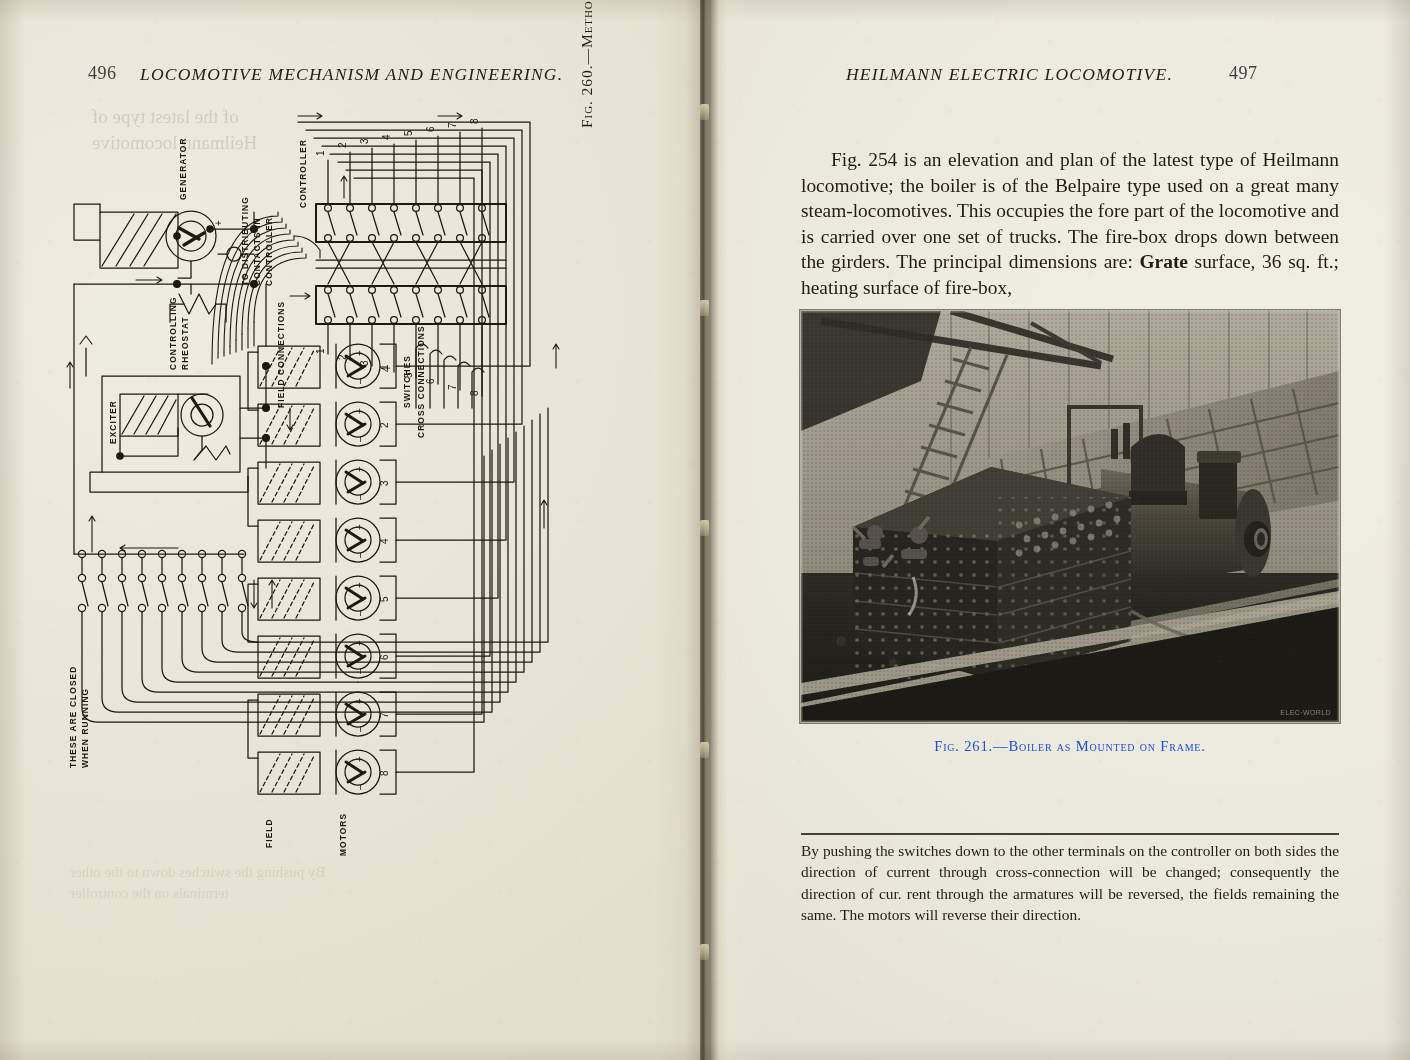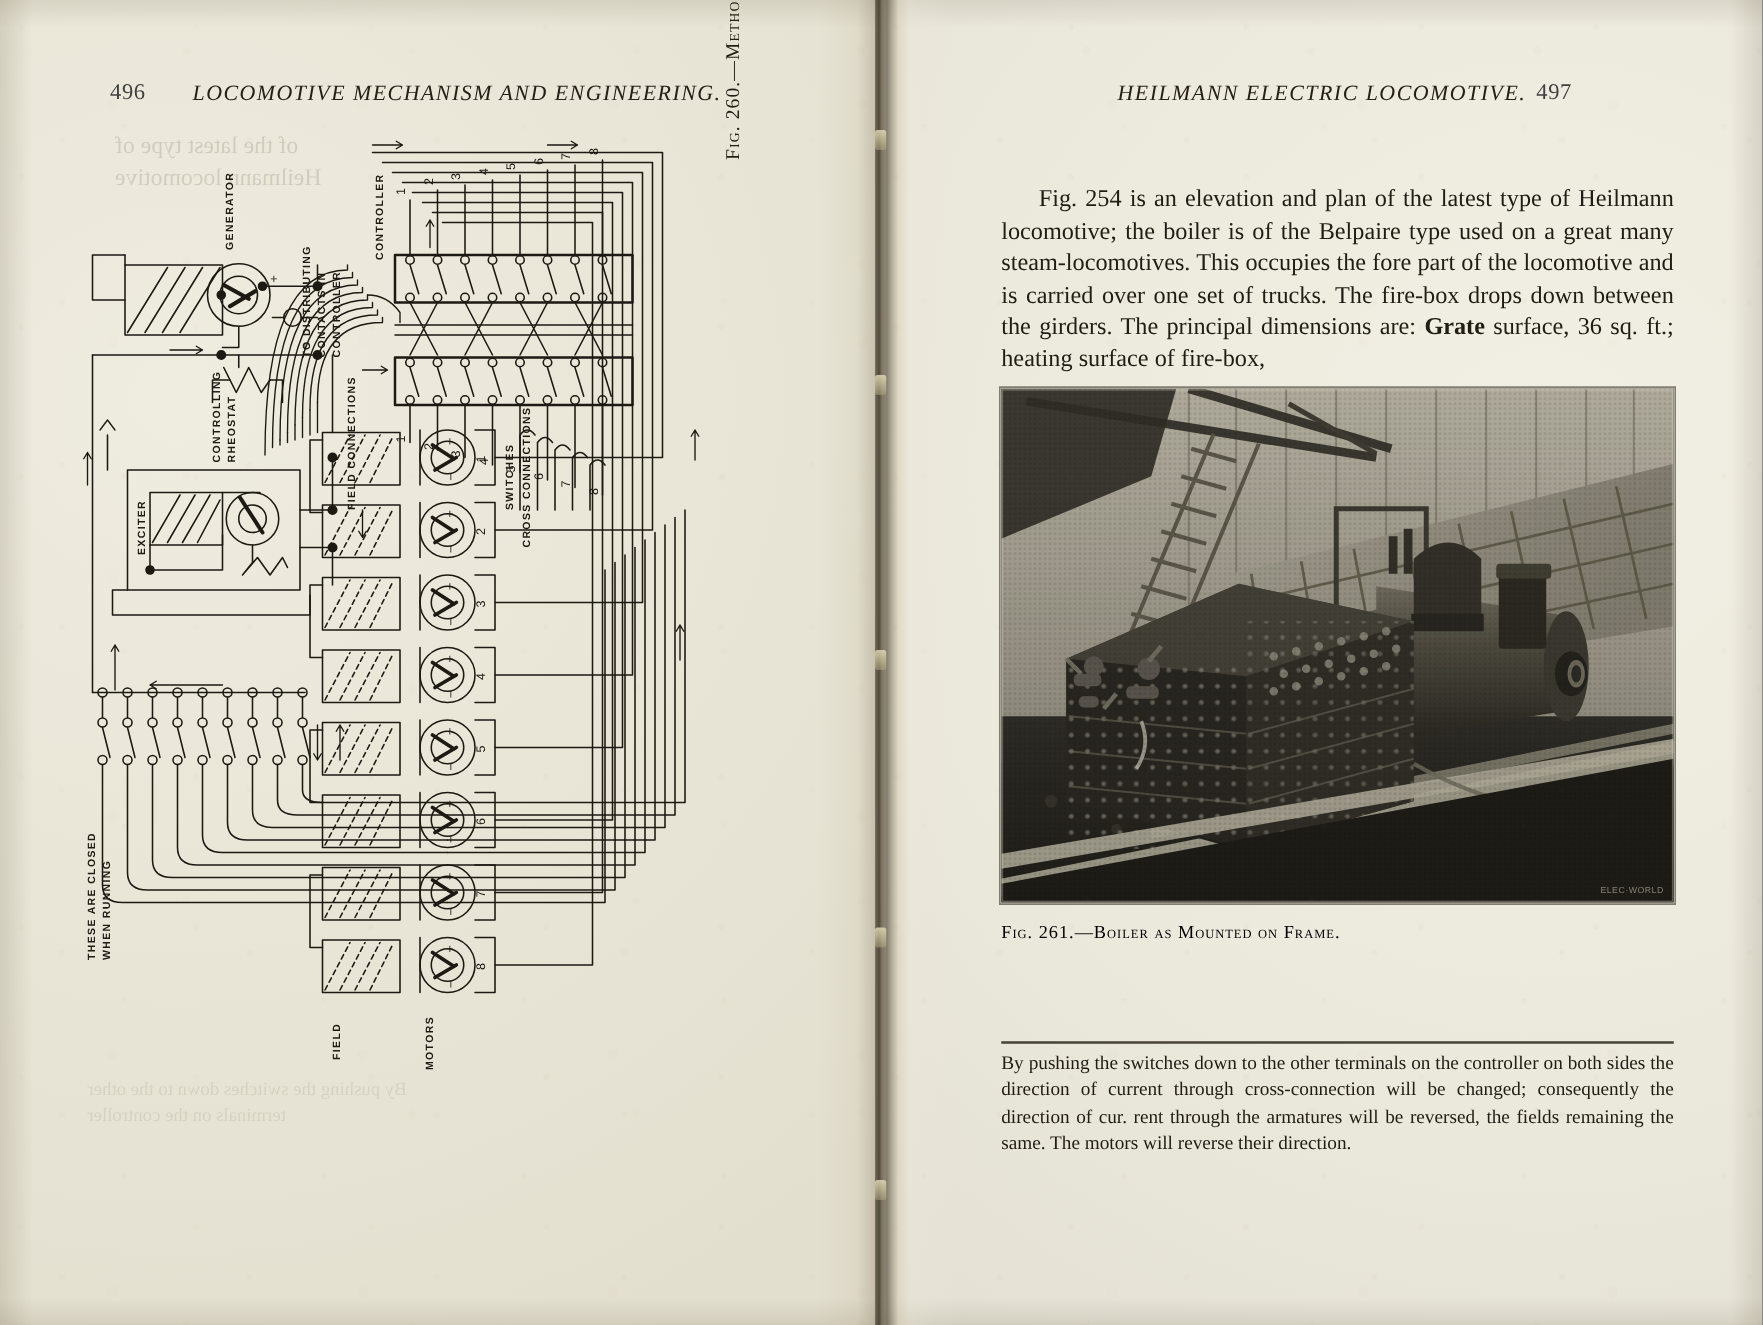--- a/index.html
+++ b/index.html
@@ -50,30 +50,30 @@
     background-image:
       radial-gradient(circle at 12% 18%, rgba(150,130,90,.05) 0 2px, transparent 3px),
       radial-gradient(circle at 62% 72%, rgba(150,130,90,.05) 0 2px, transparent 3px),
       radial-gradient(circle at 83% 24%, rgba(150,130,90,.04) 0 3px, transparent 4px),
       radial-gradient(circle at 33% 86%, rgba(150,130,90,.05) 0 2px, transparent 3px),
       radial-gradient(circle at 45% 44%, rgba(150,130,90,.03) 0 4px, transparent 5px);
     background-size:140px 120px,160px 140px,180px 170px,150px 130px,200px 190px;}
 
   
   .hdr{position:absolute;font-style:italic;color:#262017;letter-spacing:1.2px;
-       font-size:17.5px;white-space:nowrap;margin-left:14px;}
+       font-size:17.5px;white-space:nowrap;}
   .folio{position:absolute;font-size:18px;color:#404040;font-style:normal;letter-spacing:.5px;}
 
   .body-col{position:absolute;color:#211c14;font-size:19.4px;line-height:25.6px;
             text-align:justify;}
   .body-col p{margin:0;}
   .indent{text-indent:30px;}
   .bld{font-weight:bold;}
 
-  .caption{position:absolute;color:#000000;font-size:14.6px;
+  .caption{position:absolute;text-align:center;color:#1d4ed8;font-size:14.6px;
            letter-spacing:.8px;font-variant:small-caps;white-space:nowrap;}
 
   .foot{position:absolute;color:#211c14;font-size:15.4px;line-height:21.4px;text-align:justify;}
   .rule{position:absolute;height:1.6px;background:#2a241a;opacity:.85;}
 
   
   .ghost{position:absolute;color:#6a6047;opacity:.20;font-size:19px;line-height:26px;
          transform:scaleX(-1);font-family:"Liberation Serif",serif;pointer-events:none;}
   .ghost2{position:absolute;color:#6a6047;opacity:.13;font-size:15px;line-height:21px;
           transform:scaleX(-1);pointer-events:none;}
@@ -516,21 +516,21 @@
         <text transform="translate(332,264) rotate(-90)">4</text>
         <text transform="translate(354,270) rotate(-90)">5</text>
         <text transform="translate(376,276) rotate(-90)">6</text>
         <text transform="translate(398,282) rotate(-90)">7</text>
         <text transform="translate(420,288) rotate(-90)">8</text>
       </g>
     </g>
   </svg>
   </div>
 
-  <div class="hdr" style="left:880px;top:64px;text-align:center;">HEILMANN ELECTRIC LOCOMOTIVE.</div>
+  <div class="hdr" style="left:846px;top:64px;text-align:center;">HEILMANN ELECTRIC LOCOMOTIVE.</div>
   <div class="folio" style="left:1229px;top:63px;">497</div>
 
   <div class="body-col" style="left:801px;top:115px;width:538px;margin-top:32px;">
     <p class="indent"><span>Fig. 254 is an elevation and plan of the latest type of Heilmann locomotive; the boiler is of the Belpaire type used on a great many steam-locomotives. This occupies the fore part of the locomotive and is carried over one set of trucks. The fire-box drops down between the girders. The principal dimensions are:</span>
        <span class="bld">Grate</span><span> surface, 36 sq. ft.; heating surface of fire-box,</span></p>
   </div>
 
   <div id="photo">
     <svg width="538" height="411" viewBox="0 0 538 411" xmlns="http://www.w3.org/2000/svg">
       <defs>

